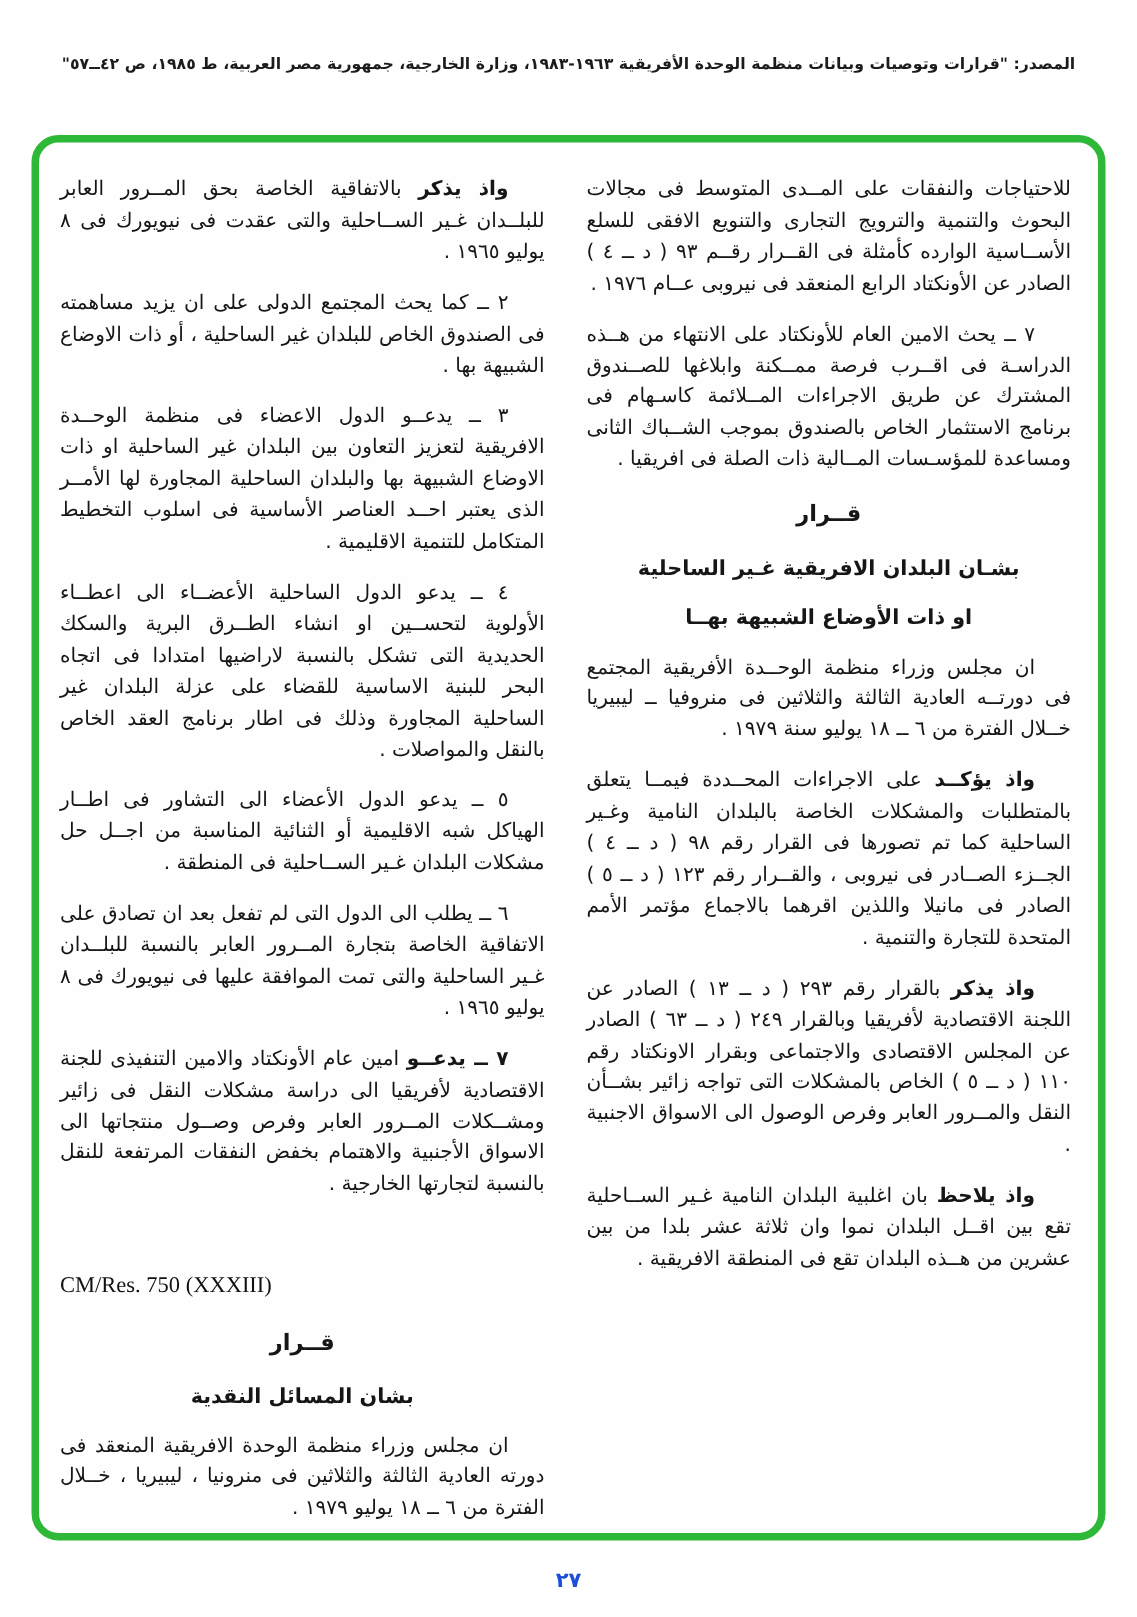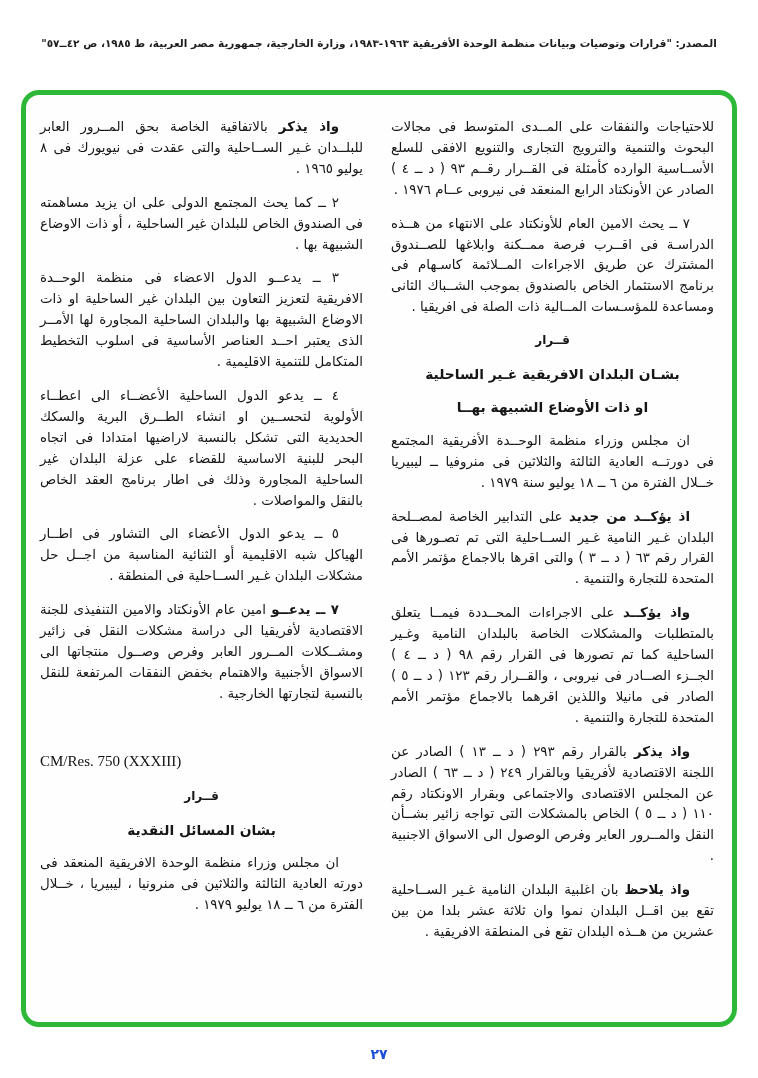--- a/index.html
+++ b/index.html
@@ -25,21 +25,21 @@
   .cols{display:flex;gap:28px;align-items:flex-start;height:100%;}
   .col{flex:1;min-width:0;font-size:13.4px;line-height:1.56;text-align:justify;}
   .para{margin:0 0 13px 0;text-indent:24px;}
   .para b{font-weight:bold;}
   .res-code{
     direction:ltr;text-align:left;
     font-family:"Liberation Serif", serif;
     font-size:15px;color:#111;
     margin:22px 0 14px 0;text-indent:0;
   }
-  .res-title{text-align:center;font-weight:bold;font-size:12px;margin:0 0 14px 0;text-indent:0;}
+  .res-title{text-align:center;font-weight:bold;font-size:15px;margin:0 0 14px 0;text-indent:0;}
   .res-subtitle{text-align:center;font-weight:bold;font-size:13.8px;margin:0 0 12px 0;text-indent:0;}
   .spacer-lg{height:10px;}
   .page-number{
     position:absolute;bottom:16px;left:0;right:0;
     text-align:center;font-size:14px;font-weight:bold;color:#1d4ed8;
   }
 </style>
 </head>
 <body>
 
@@ -52,32 +52,32 @@
   <div class="content-frame">
     <div class="cols">
 
       <div class="col">
         <p class="para" style="text-indent:0;">للاحتياجات والنفقات على المــدى المتوسط فى مجالات البحوث والتنمية والترويج التجارى والتنويع الافقى للسلع الأســاسية الوارده كأمثلة فى القــرار رقــم ٩٣ ( د ــ ٤ ) الصادر عن الأونكتاد الرابع المنعقد فى نيروبى عــام ١٩٧٦ .</p>
         <p class="para">٧ ــ يحث الامين العام للأونكتاد على الانتهاء من هــذه الدراسـة فى اقــرب فرصة ممــكنة وابلاغها للصــندوق المشترك عن طريق الاجراءات المــلائمة كاسـهام فى برنامج الاستثمار الخاص بالصندوق بموجب الشــباك الثانى ومساعدة للمؤسـسات المــالية ذات الصلة فى افريقيا .</p>
         <p class="para res-title">قــرار</p>
         <p class="para res-subtitle">بشـان البلدان الافريقية غـير الساحلية</p>
         <p class="para res-subtitle">او ذات الأوضاع الشبيهة بهــا</p>
         <p class="para">ان مجلس وزراء منظمة الوحــدة الأفريقية المجتمع فى دورتــه العادية الثالثة والثلاثين فى منروفيا ــ ليبيريا خــلال الفترة من ٦ ــ ١٨ يوليو سنة ١٩٧٩ .</p>
-        <p class="para"><b>اذ يؤكــد من جديد</b><span> على التدابير الخاصة لمصــلحة البلدان غـير النامية غـير الســاحلية التى تم تصـورها فى القرار رقم ٦٣ ( د ــ ٣ ) والتى اقرها بالاجماع مؤتمر الأمم المتحدة للتجارة والتنمية .</span></p>
         <p class="para"><b>واذ يؤكــد</b><span> على الاجراءات المحــددة فيمــا يتعلق بالمتطلبات والمشكلات الخاصة بالبلدان النامية وغـير الساحلية كما تم تصورها فى القرار رقم ٩٨ ( د ــ ٤ ) الجــزء الصــادر فى نيروبى ، والقــرار رقم ١٢٣ ( د ــ ٥ ) الصادر فى مانيلا واللذين اقرهما بالاجماع مؤتمر الأمم المتحدة للتجارة والتنمية .</span></p>
         <p class="para"><b>واذ يذكر</b><span> بالقرار رقم ٢٩٣ ( د ــ ١٣ ) الصادر عن اللجنة الاقتصادية لأفريقيا وبالقرار ٢٤٩ ( د ــ ٦٣ ) الصادر عن المجلس الاقتصادى والاجتماعى وبقرار الاونكتاد رقم ١١٠ ( د ــ ٥ ) الخاص بالمشكلات التى تواجه زائير بشــأن النقل والمــرور العابر وفرص الوصول الى الاسواق الاجنبية .</span></p>
         <p class="para"><b>واذ يلاحظ</b><span> بان اغلبية البلدان النامية غـير الســاحلية تقع بين اقــل البلدان نموا وان ثلاثة عشر بلدا من بين عشرين من هــذه البلدان تقع فى المنطقة الافريقية .</span></p>
       </div>
 
       <div class="col">
         <p class="para"><b>واذ يذكر</b><span> بالاتفاقية الخاصة بحق المــرور العابر للبلــدان غـير الســاحلية والتى عقدت فى نيويورك فى ٨ يوليو ١٩٦٥ .</span></p>
         <p class="para">٢ ــ كما يحث المجتمع الدولى على ان يزيد مساهمته فى الصندوق الخاص للبلدان غير الساحلية ، أو ذات الاوضاع الشبيهة بها .</p>
         <p class="para">٣ ــ يدعــو الدول الاعضاء فى منظمة الوحــدة الافريقية لتعزيز التعاون بين البلدان غير الساحلية او ذات الاوضاع الشبيهة بها والبلدان الساحلية المجاورة لها الأمــر الذى يعتبر احــد العناصر الأساسية فى اسلوب التخطيط المتكامل للتنمية الاقليمية .</p>
         <p class="para">٤ ــ يدعو الدول الساحلية الأعضــاء الى اعطــاء الأولوية لتحســين او انشاء الطــرق البرية والسكك الحديدية التى تشكل بالنسبة لاراضيها امتدادا فى اتجاه البحر للبنية الاساسية للقضاء على عزلة البلدان غير الساحلية المجاورة وذلك فى اطار برنامج العقد الخاص بالنقل والمواصلات .</p>
         <p class="para">٥ ــ يدعو الدول الأعضاء الى التشاور فى اطــار الهياكل شبه الاقليمية أو الثنائية المناسبة من اجــل حل مشكلات البلدان غـير الســاحلية فى المنطقة .</p>
+        <p class="para">٦ ــ يطلب الى الدول التى لم تفعل بعد ان تصادق على الاتفاقية الخاصة بتجارة المــرور العابر بالنسبة للبلــدان غـير الساحلية والتى تمت الموافقة عليها فى نيويورك فى ٨ يوليو ١٩٦٥ .</p>
         <p class="para"><b>٧ ــ يدعــو</b><span> امين عام الأونكتاد والامين التنفيذى للجنة الاقتصادية لأفريقيا الى دراسة مشكلات النقل فى زائير ومشــكلات المــرور العابر وفرص وصــول منتجاتها الى الاسواق الأجنبية والاهتمام بخفض النفقات المرتفعة للنقل بالنسبة لتجارتها الخارجية .</span></p>
         <div class="spacer-lg"></div>
         <p class="para res-code">CM/Res. 750 (XXXIII)</p>
         <p class="para res-title">قــرار</p>
         <p class="para res-subtitle">بشان المسائل النقدية</p>
         <p class="para">ان مجلس وزراء منظمة الوحدة الافريقية المنعقد فى دورته العادية الثالثة والثلاثين فى منرونيا ، ليبيريا ، خــلال الفترة من ٦ ــ ١٨ يوليو ١٩٧٩ .</p>
       </div>
 
     </div>
   </div>

